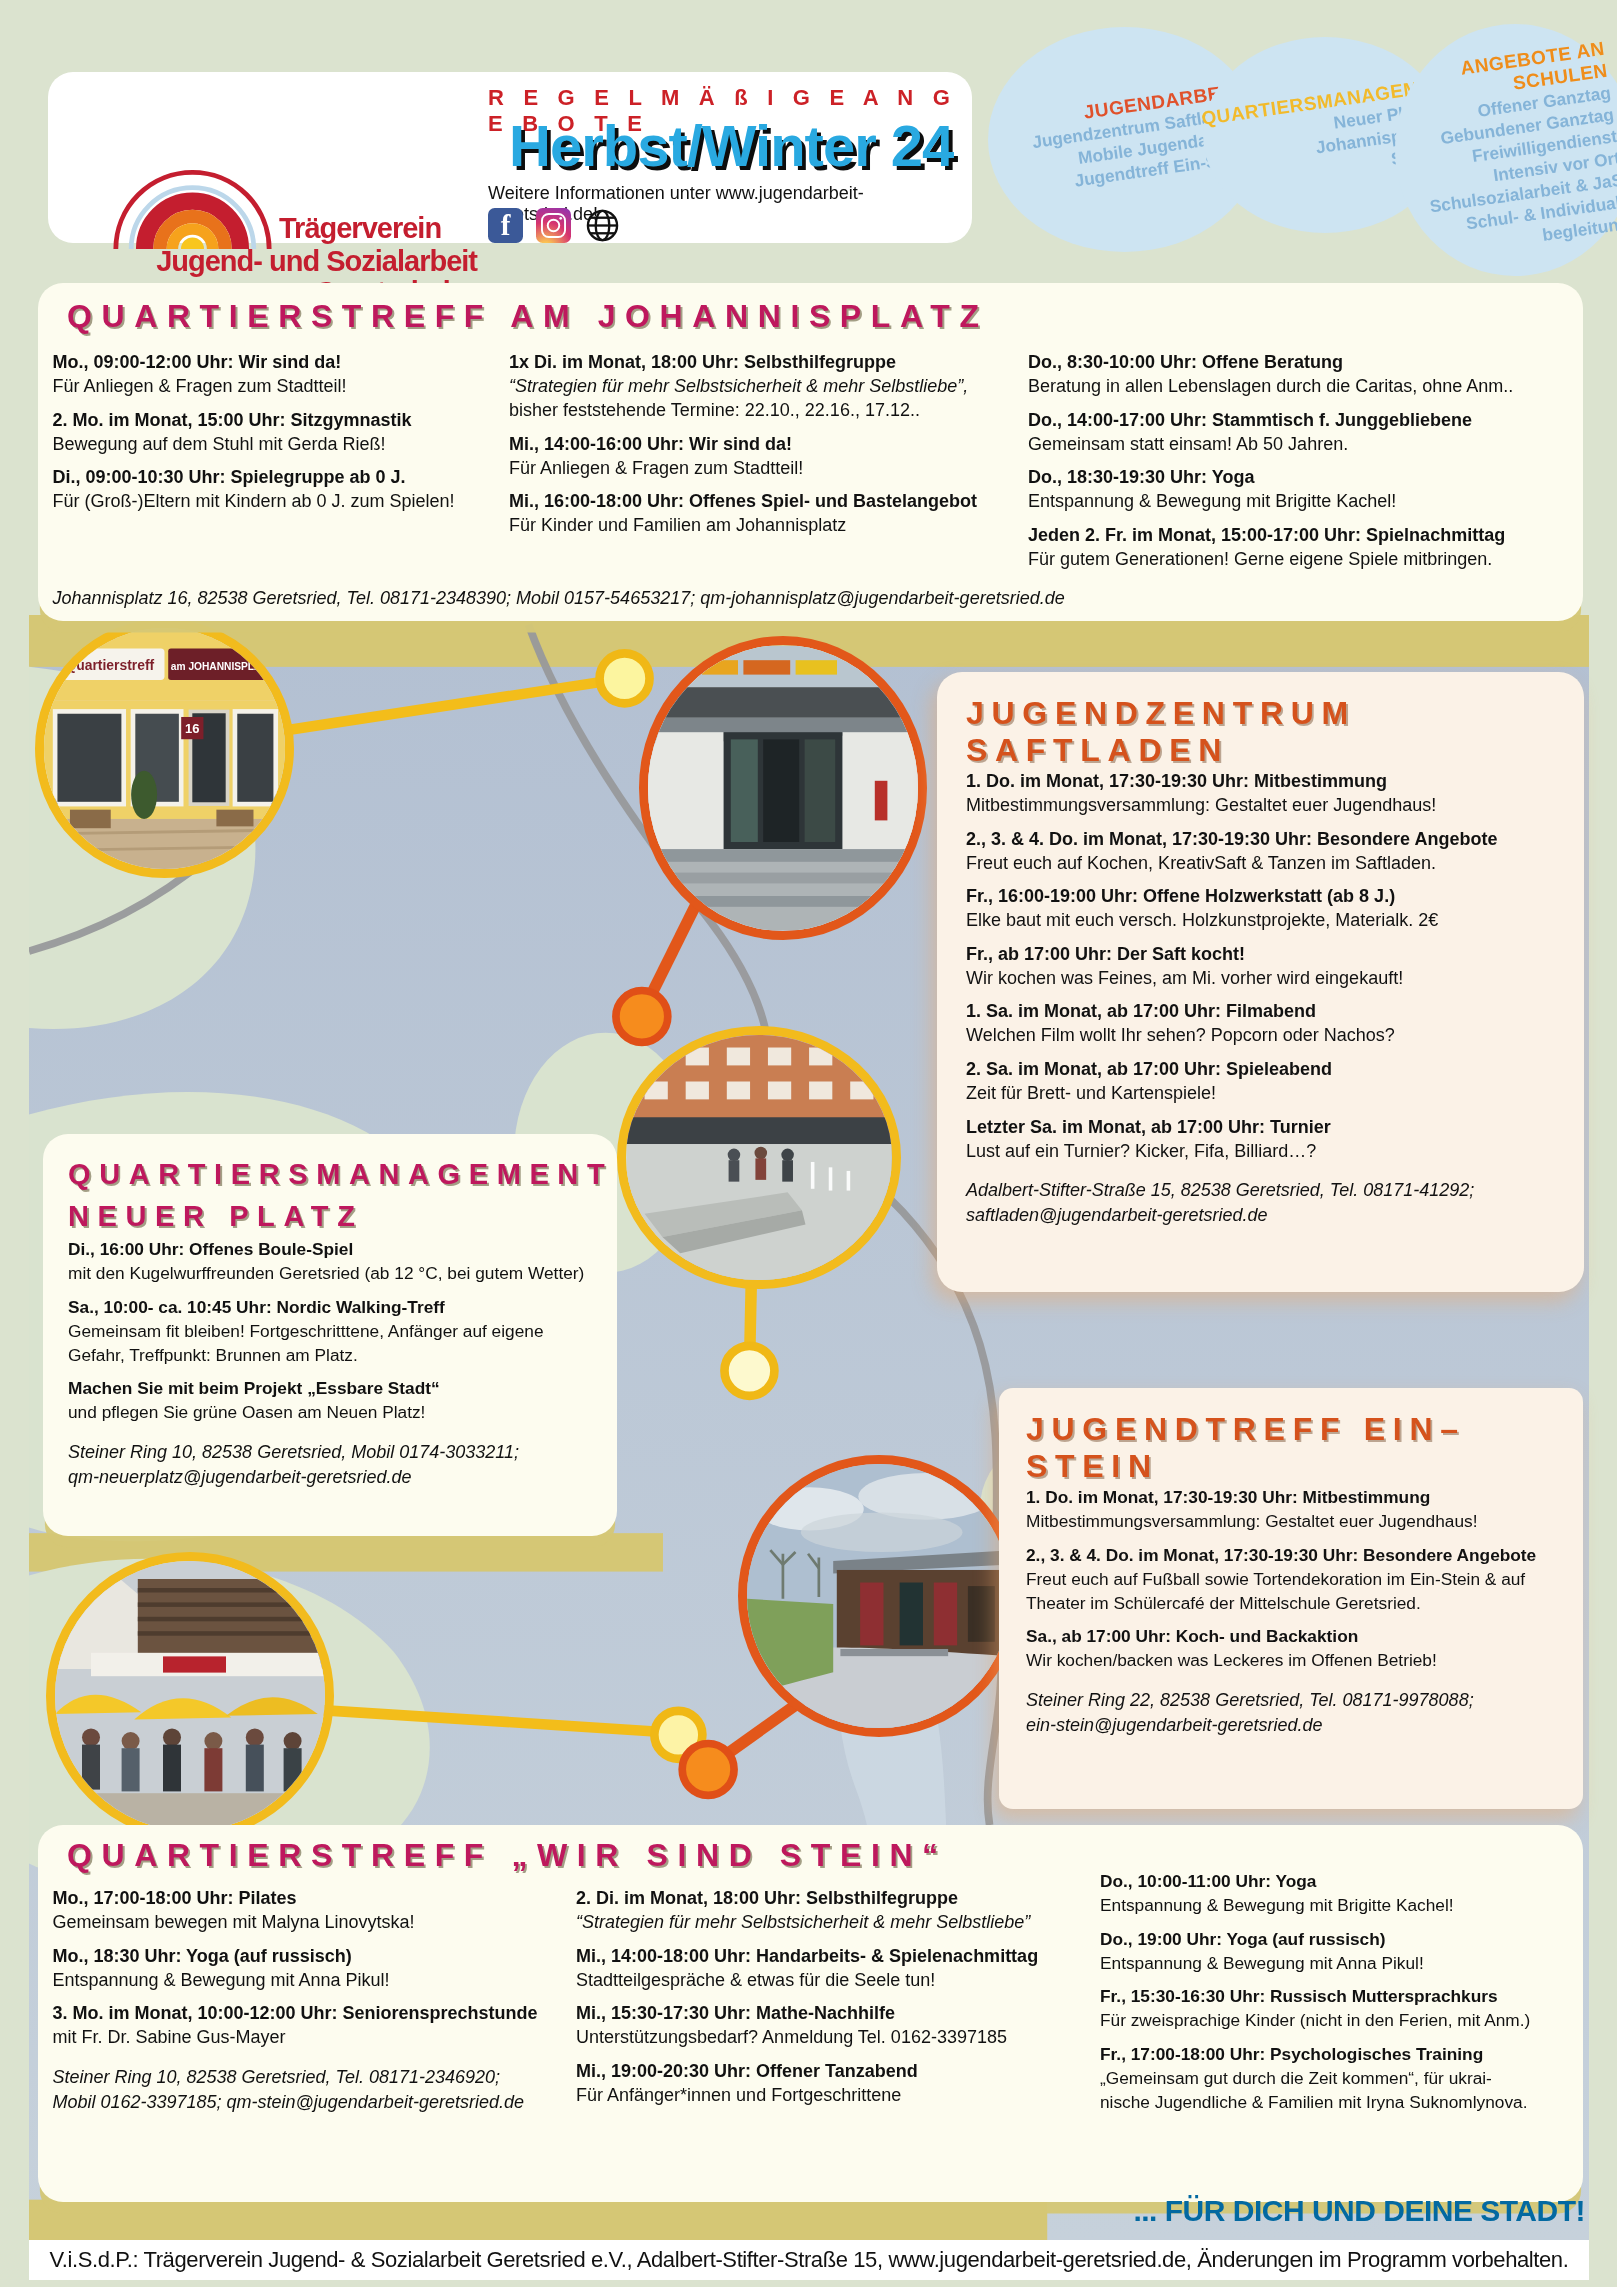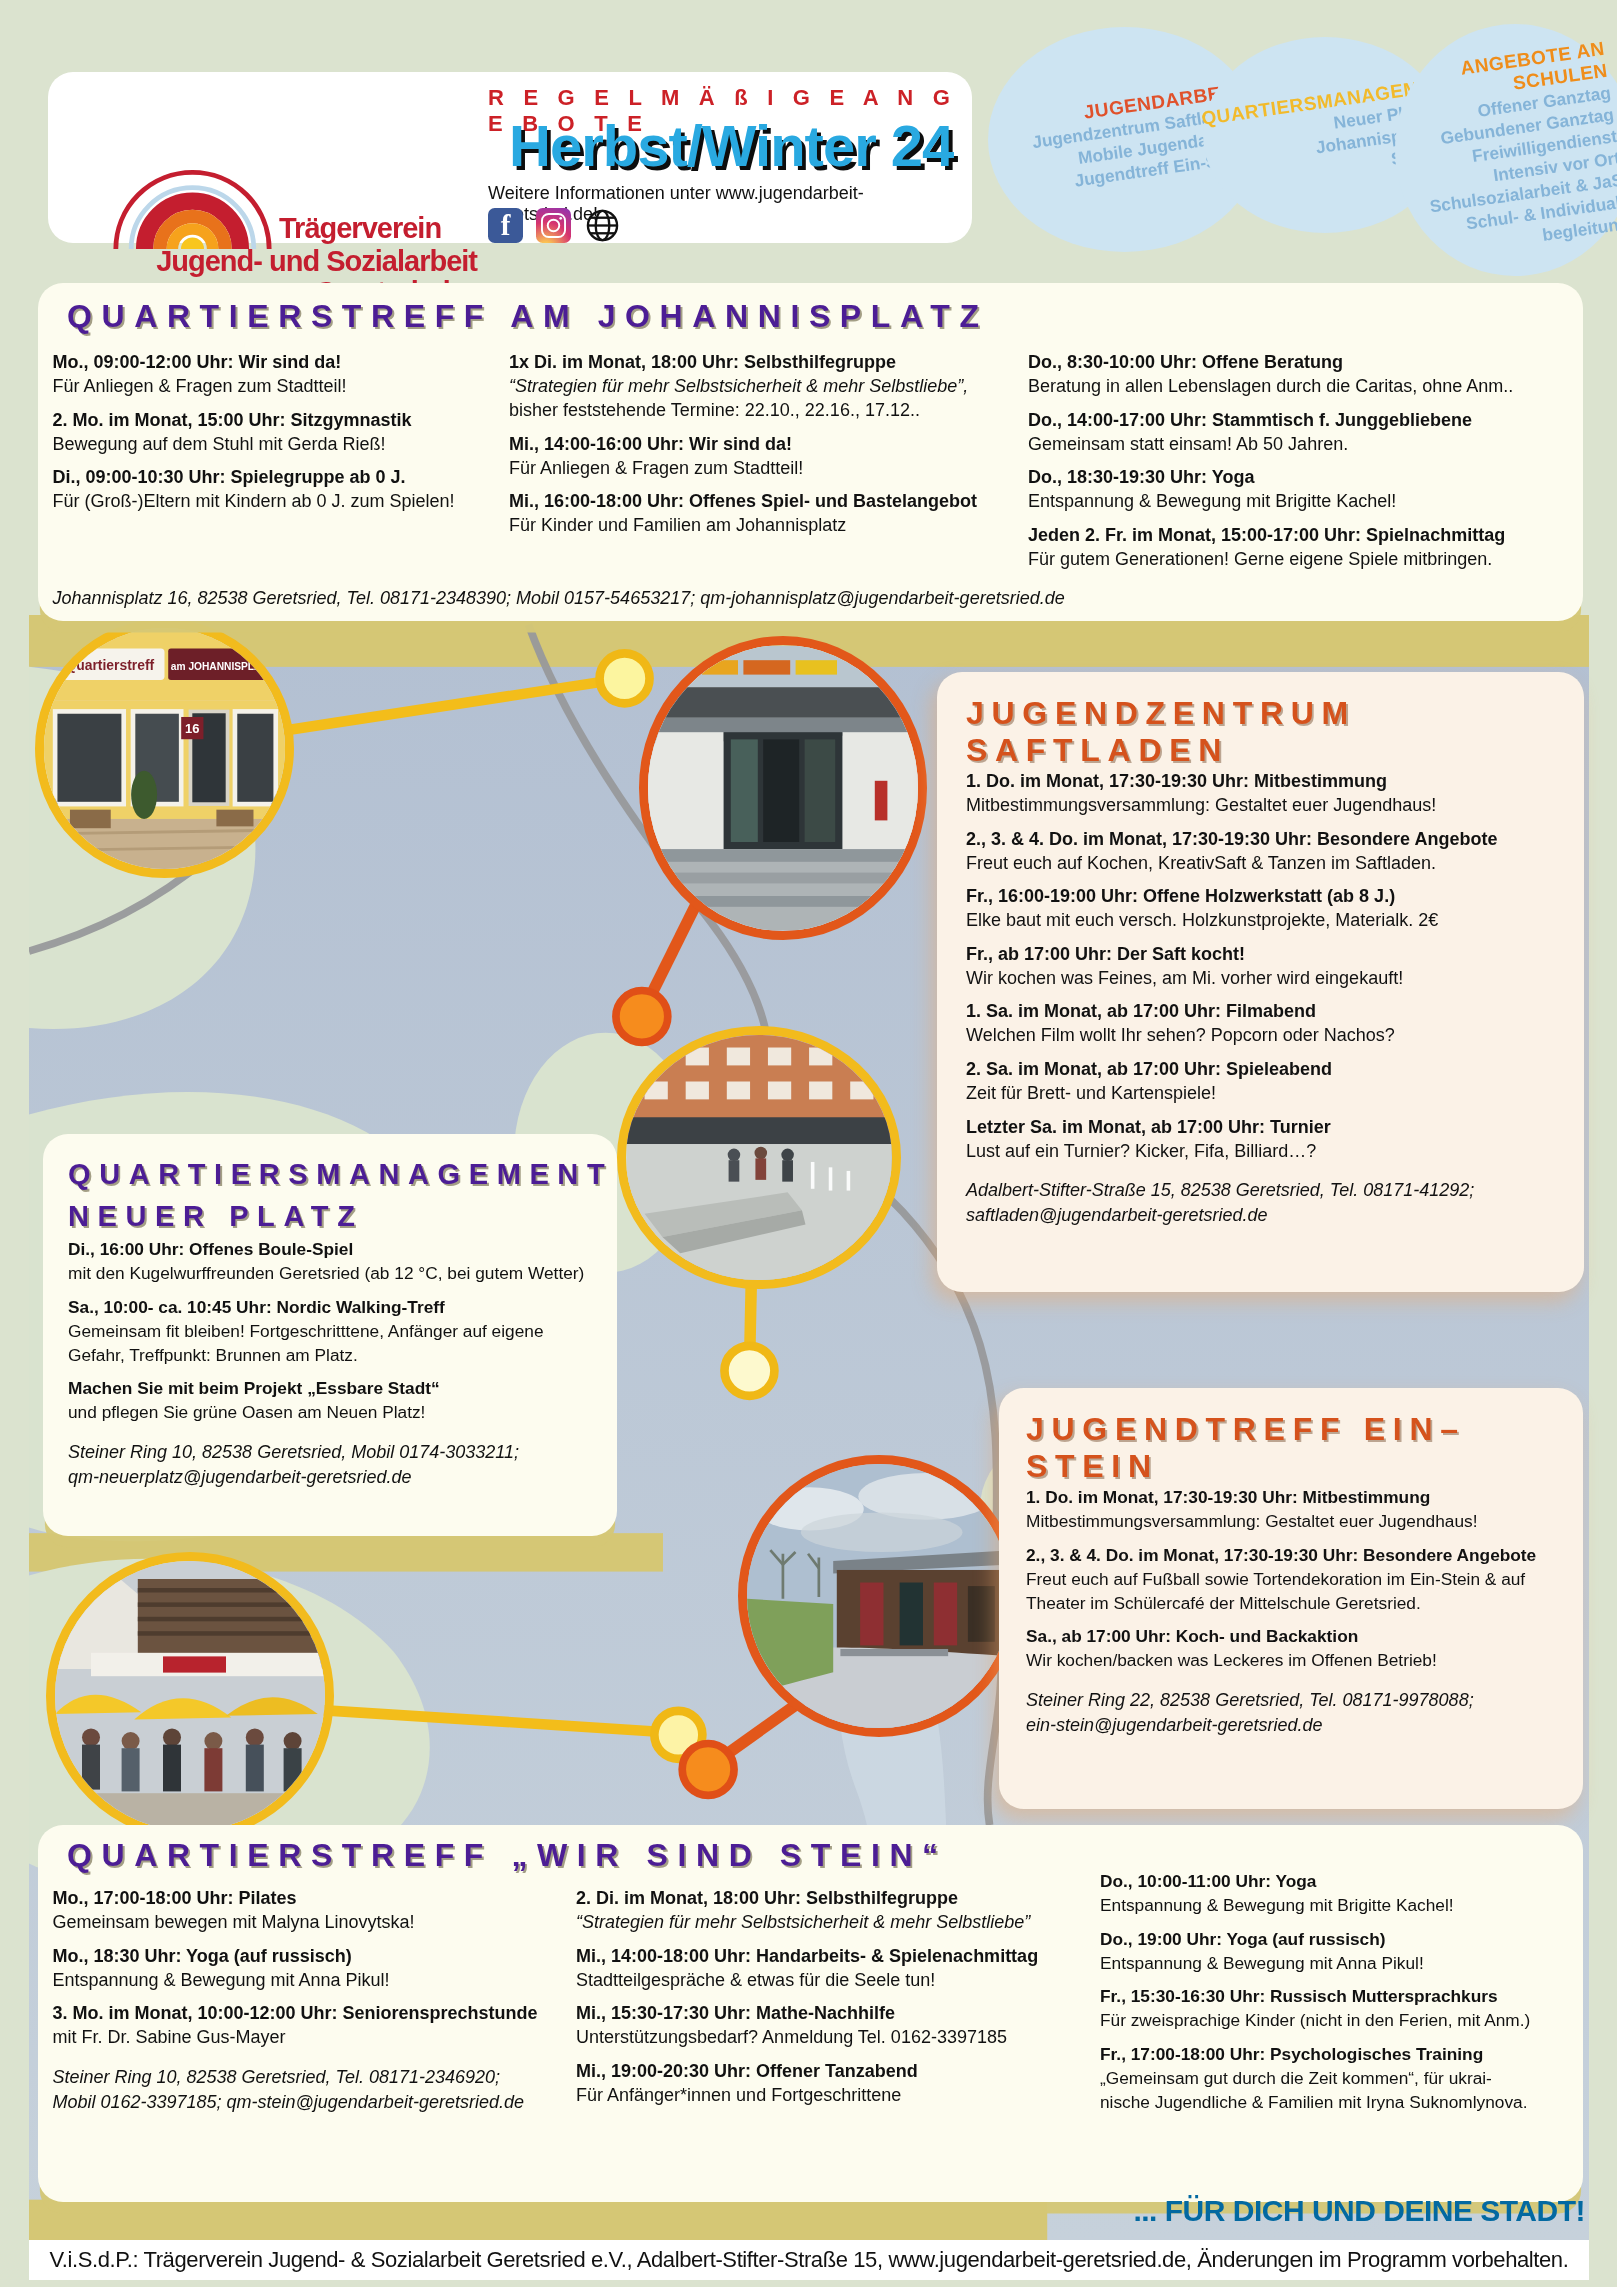--- a/index.html
+++ b/index.html
@@ -4,21 +4,21 @@
 <style>
   html,body{margin:0;padding:0;background:#b8bfb4;}
   .page{position:relative;width:1618px;height:2287px;background:#dbe3cf;overflow:hidden;
         font-family:"Liberation Sans","DejaVu Sans",sans-serif;color:#111;}
   
   .box{position:absolute;border-radius:25px;z-index:3;}
   .cream{background:#fdfcef;}
   .peach{background:#fbf2e7;box-shadow:-5.8px 9.6px 19px rgba(238,168,104,.45);}
   .gold-shadow{box-shadow:0 13.4px 0 -1.9px rgba(213,199,117,.95);}
   h2.title{margin:0;font-weight:bold;}
-  .title.gold{color:#4c1d95;letter-spacing:9.6px;font-size:32px;text-shadow:1.9px 1.9px 0 rgba(90,80,45,.55);}
+  .title.gold{color:#be185d;letter-spacing:9.6px;font-size:32px;text-shadow:1.9px 1.9px 0 rgba(90,80,45,.55);}
   .title.orange{color:#d5521c;letter-spacing:7.7px;font-size:32px;text-shadow:1.9px 1.9px 0 rgba(110,70,40,.45);}
   .col{position:absolute;}
   .event{margin:0 0 9.6px 0;font-size:18px;line-height:24px;}
   .tight .event{font-size:17.3px;}
   .ev-head{font-weight:bold;}
   .ev-quote{font-style:italic;white-space:pre-line;}
   .ev-desc{white-space:pre-line;}
   .address{position:absolute;font-style:italic;font-size:18px;line-height:25px;white-space:pre-line;}
   .address.flow{position:static;margin-top:15.4px;}
   
@@ -62,21 +62,21 @@
   #photo-einstein{left:738px;top:1455px;width:282px;height:282px;}
   #photo-markt{left:46px;top:1552px;width:288px;height:288px;}
   
   #box-johannisplatz{left:38px;top:283px;width:1545px;height:338px;}
   #box-johannisplatz h2{position:absolute;left:29px;top:15.4px;}
   #box-saftladen{left:937px;top:672px;width:647px;height:620px;padding:0;}
   #box-saftladen .inner{padding:23px 29px;}
   #box-neuerplatz{left:43px;top:1134px;width:574px;height:402px;}
   #box-neuerplatz .inner{padding:19px 25px;}
   #box-neuerplatz h2{font-size:29px;letter-spacing:8.6px;line-height:42px;}
-  #box-einstein{left:999px;top:1388px;width:584px;height:421px;}
+  #box-einstein{left:999px;top:1388px;width:584px;height:421px;border-radius:14px;}
   #box-einstein .inner{padding:23px 27px;}
   #box-stein{left:38px;top:1825px;width:1545px;height:377px;}
   #box-stein h2{position:absolute;left:29px;top:11.5px;}
   .sec-title-gap{margin-bottom:13.4px;}
   
   #slogan{position:absolute;left:913px;top:2194px;width:672px;text-align:right;font-size:30px;
           font-weight:bold;color:#0369a1;z-index:3;letter-spacing:-0.5px;}
   #footer-strip{position:absolute;left:29px;top:2240px;width:1560px;height:40px;background:#ffffff;
                 z-index:3;display:flex;align-items:center;justify-content:center;}
   #imprint{font-size:22px;color:#111;letter-spacing:-0.4px;}

